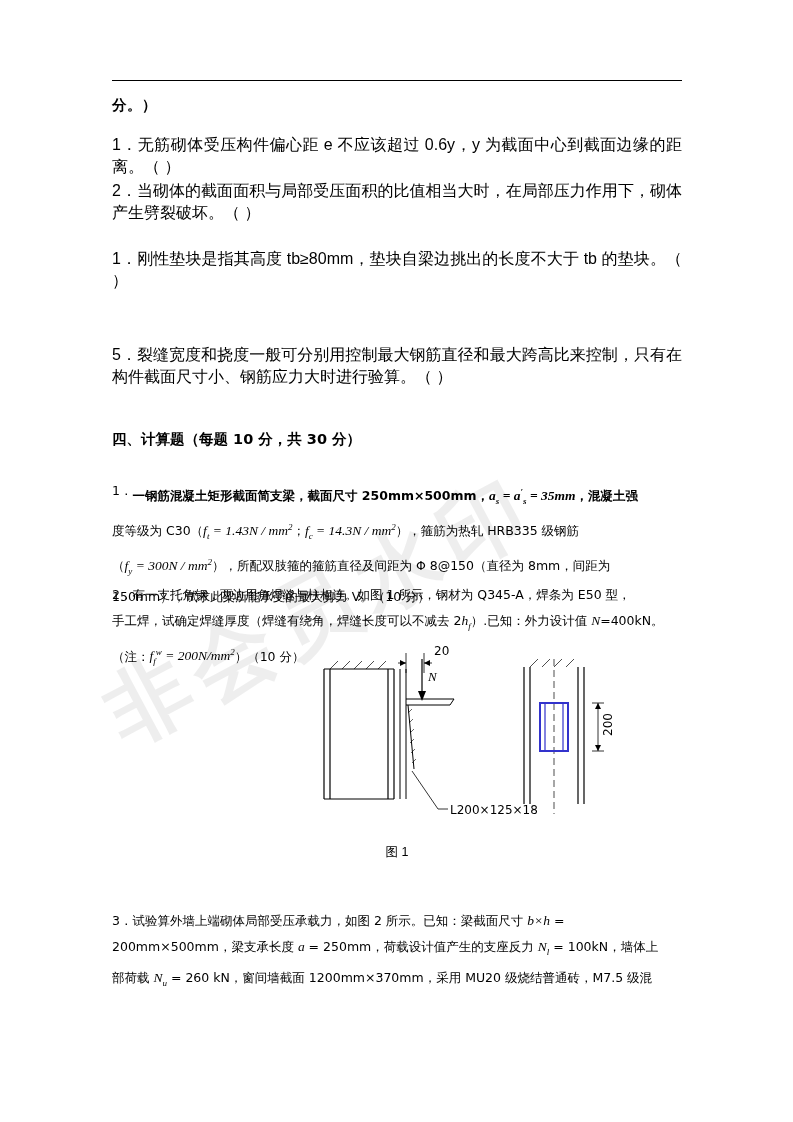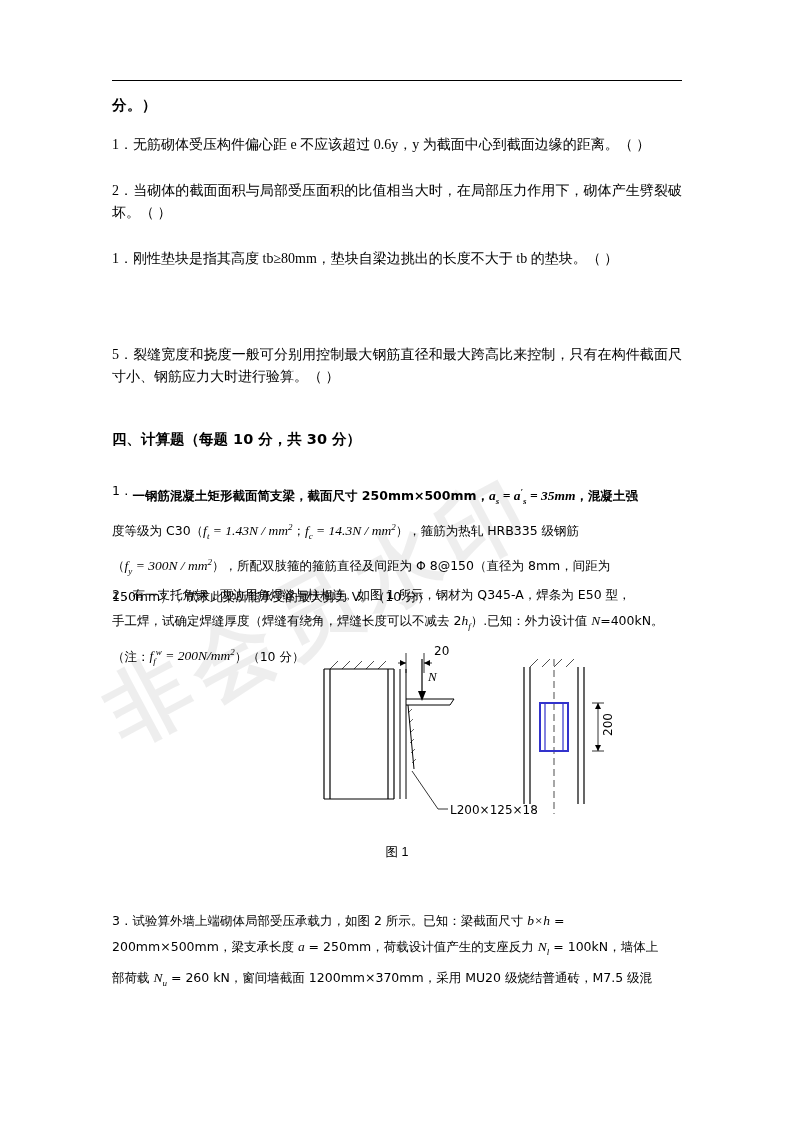--- a/index.html
+++ b/index.html
@@ -33,22 +33,22 @@
     letter-spacing: 0.5px;
   }
   .para {
     position: absolute;
     font-size: 13px;
     line-height: 22px;
     text-align: justify;
     width: 570px;
   }
   .para.cn {
-    font-family: Liberation Serif, serif;
-    font-size: 14px;
+    font-family: Liberation Sans, sans-serif;
+    font-size: 16px;
   }
   .sec-title {
     position: absolute;
     left: 112px;
     font-size: 14.5px;
     font-weight: bold;
     font-family: "DejaVu Sans", "Liberation Sans", sans-serif;
   }
   .calc {
     position: absolute;

